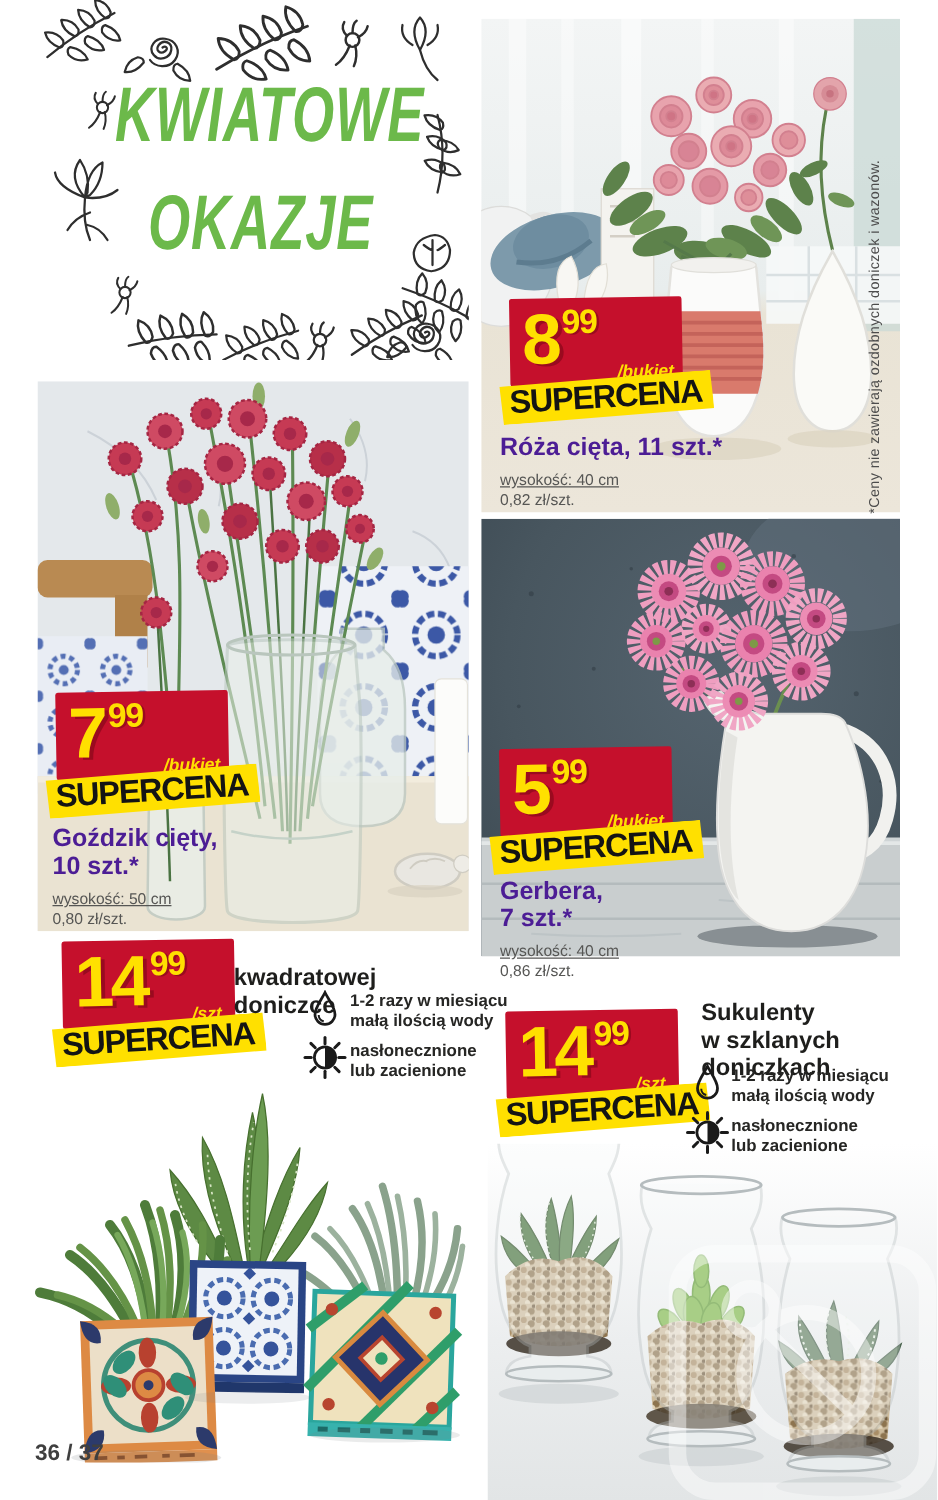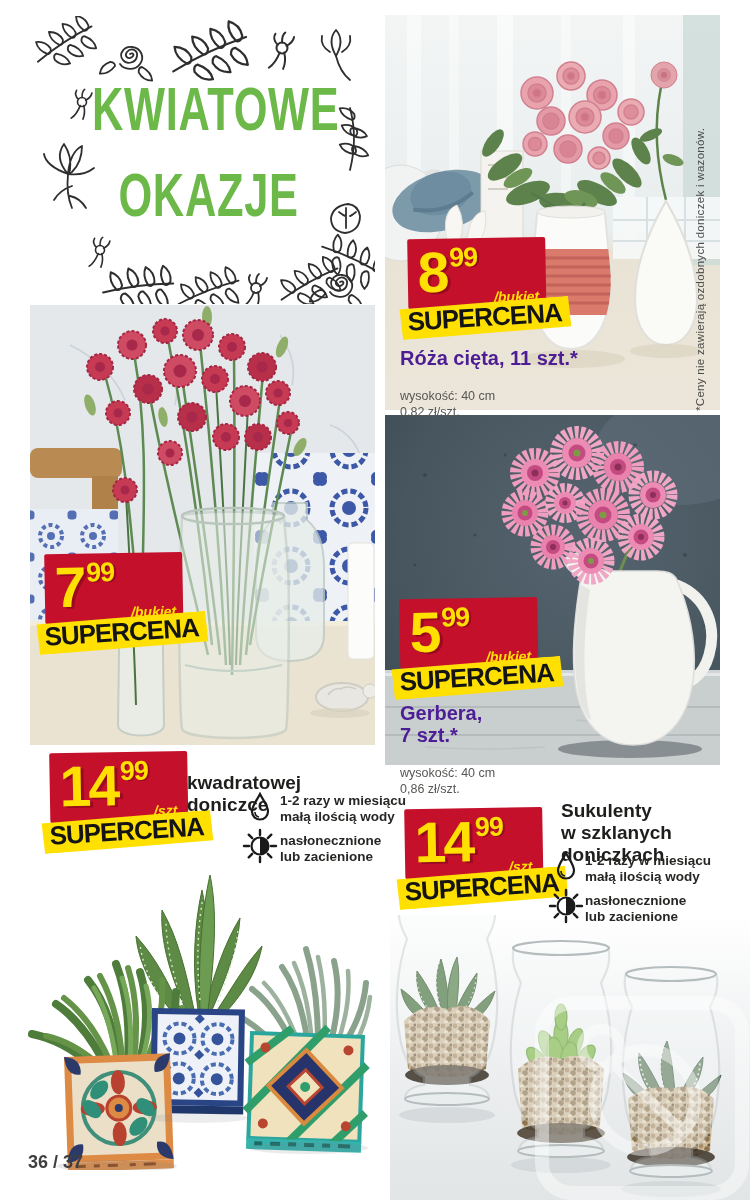--- a/index.html
+++ b/index.html
@@ -2,21 +2,21 @@
 <html><head>
 <meta charset="utf-8">
 <style>
   html,body{margin:0;padding:0;background:#ffffff;}
   .stage{position:relative;width:750px;height:1200px;margin:0 auto;background:#fff;overflow:hidden;
          font-family:"Liberation Sans", sans-serif;}
   .abs{position:absolute;}
   svg{display:block;}
 
   
-  .title-block{left:30px;top:16px;width:345px;height:288px;}
+  .title-block{left:30px;top:0;width:345px;height:288px;font-style:italic;}
   .title-line{position:absolute;left:12px;right:0;text-align:center;color:#6cb94a;
               font-weight:bold;font-size:62px;line-height:1;transform:scaleX(.70);letter-spacing:1px;}
   .title-line1{top:62px;}
   .title-line2{top:148px;}
 
   
   .badge{position:absolute;width:152px;z-index:6;transform:rotate(-1deg);}
   .badge-red{position:relative;width:138px;height:70px;background:#c5102c;border-radius:2px;}
   .price-wrap{position:absolute;left:10px;top:1px;display:flex;}
   .price-int{font-size:57px;font-weight:bold;color:#ffe000;line-height:64px;letter-spacing:-3px;
@@ -26,21 +26,21 @@
   .price-unit{position:absolute;right:7px;bottom:3px;font-size:14px;font-weight:bold;font-style:italic;color:#ffe000;}
   .badge-ribbon{position:relative;display:inline-block;margin-top:-7px;margin-left:-10px;background:#ffe000;
              color:#141414;font-size:26px;font-weight:bold;line-height:31px;padding:1px 9px 2px 9px;
              transform:rotate(-2.5deg);letter-spacing:-1px;white-space:nowrap;
              clip-path:polygon(1% 10%,99% 0%,100% 90%,2% 100%);}
 
   
   .caption{position:absolute;z-index:6;}
   .cap-name{font-size:20px;font-weight:bold;color:#4c1d95;line-height:1.1;}
   .cap-detail{font-size:12.5px;color:#565654;line-height:1.3;}
-  .cap-detail.first{margin-top:19px;}
+  .cap-detail.first{margin-top:7px;text-decoration:underline;}
 
   
   .sec-title{position:absolute;font-size:19px;font-weight:bold;color:#1e1e1c;line-height:1.15;z-index:6;}
   .care-row{position:absolute;z-index:6;}
   .care-text{font-size:13.5px;font-weight:bold;color:#262624;line-height:1.18;}
   .care-icon{position:absolute;z-index:6;}
 
   .footnote-vert{position:absolute;left:694px;top:15px;height:396px;writing-mode:vertical-rl;
                  transform:rotate(180deg);font-size:11.5px;color:#4c4c4c;z-index:6;letter-spacing:.3px;}
   .page-num{position:absolute;left:28px;top:1152px;font-size:18px;font-weight:bold;color:#3f3f3f;z-index:6;}
@@ -368,20 +368,26 @@
   <div class="badge" style="left:45px;top:553px;">
     <div class="badge-red">
       <div class="price-wrap">
         <span class="price-int">7</span>
         <span class="price-dec">99</span>
       </div>
       <div class="price-unit">/bukiet</div>
     </div>
     <div class="badge-ribbon">SUPERCENA</div>
   </div>
+  <div class="caption" style="left:42px;top:660px;">
+    <div class="cap-name">Goździk cięty,</div>
+    <div class="cap-name">10 szt.*</div>
+    <div class="cap-detail first">wysokość: 50 cm</div>
+    <div class="cap-detail">0,80 zł/szt.</div>
+  </div>
 
   <svg class="abs" style="left:385px;top:415px;" width="335" height="350" viewBox="0 0 335 350">
     <defs>
       <radialGradient id="s3bg" cx="0.6" cy="0.35" r="0.9">
         <stop offset="0" stop-color="#55646f"></stop>
           <stop offset="0.6" stop-color="#48565f"></stop>
           <stop offset="1" stop-color="#3a4750"></stop>
       </radialGradient>
     </defs>
     <rect width="335" height="350" fill="url(#s3bg)"></rect>

